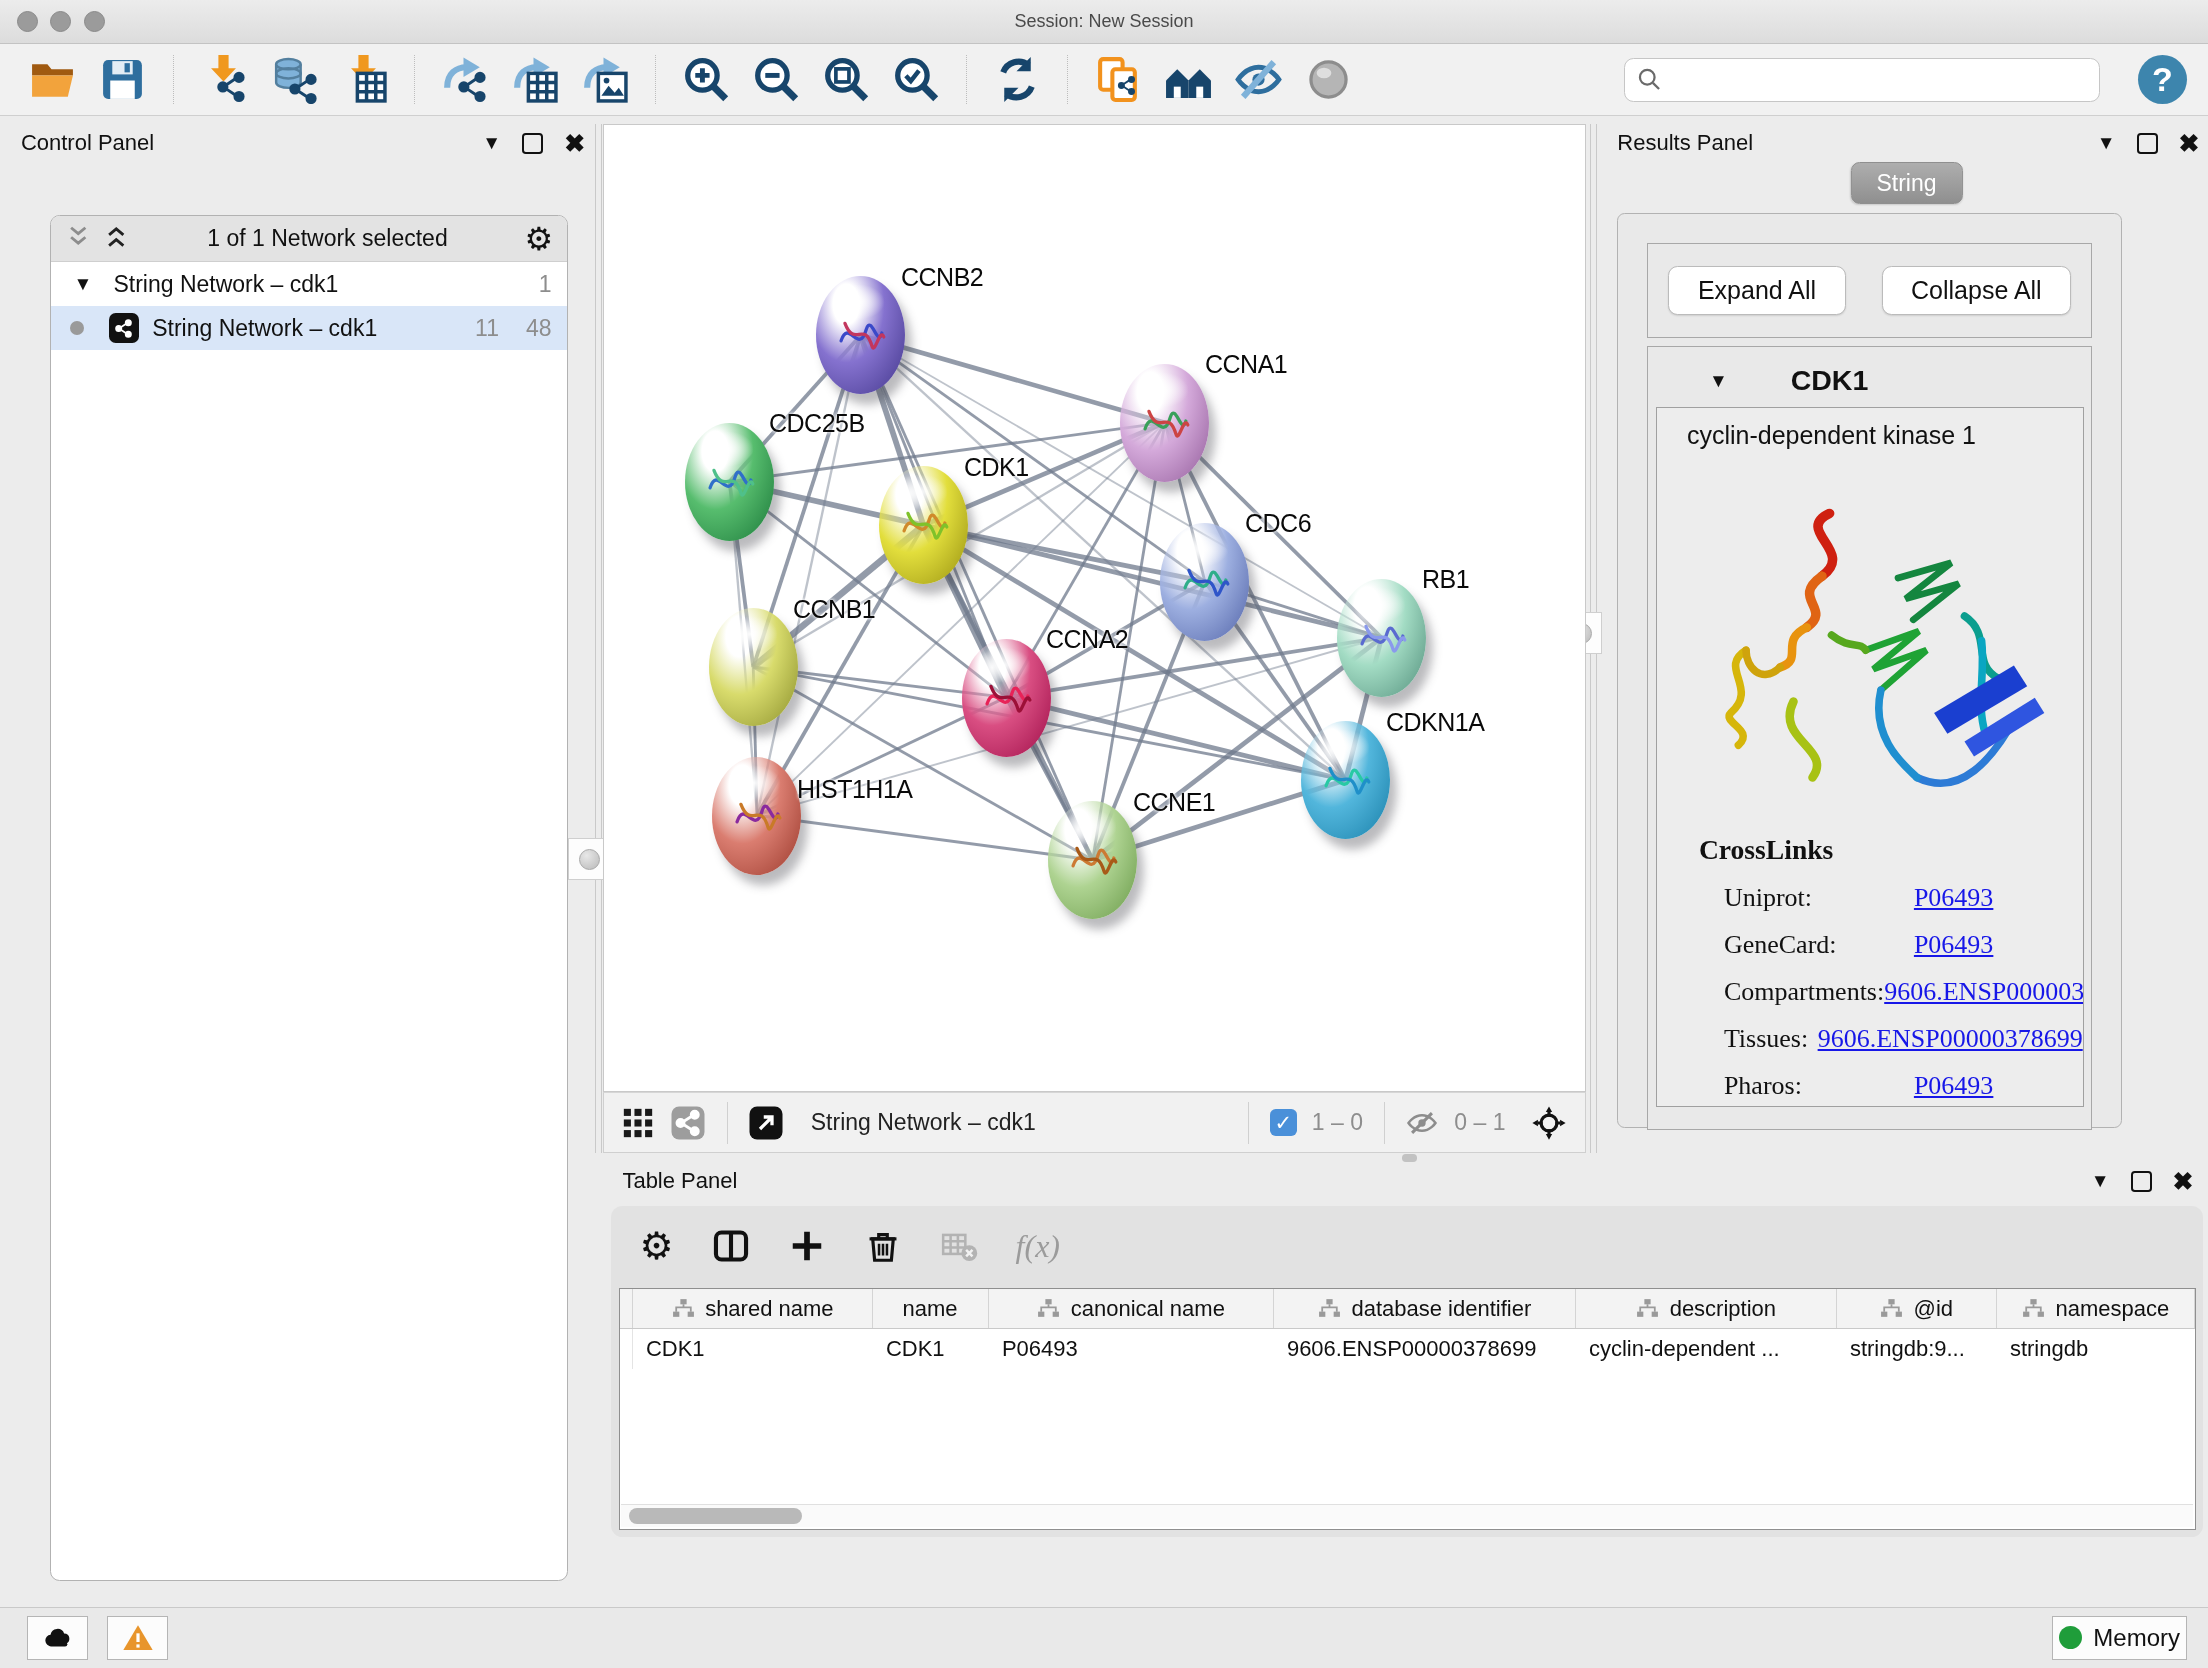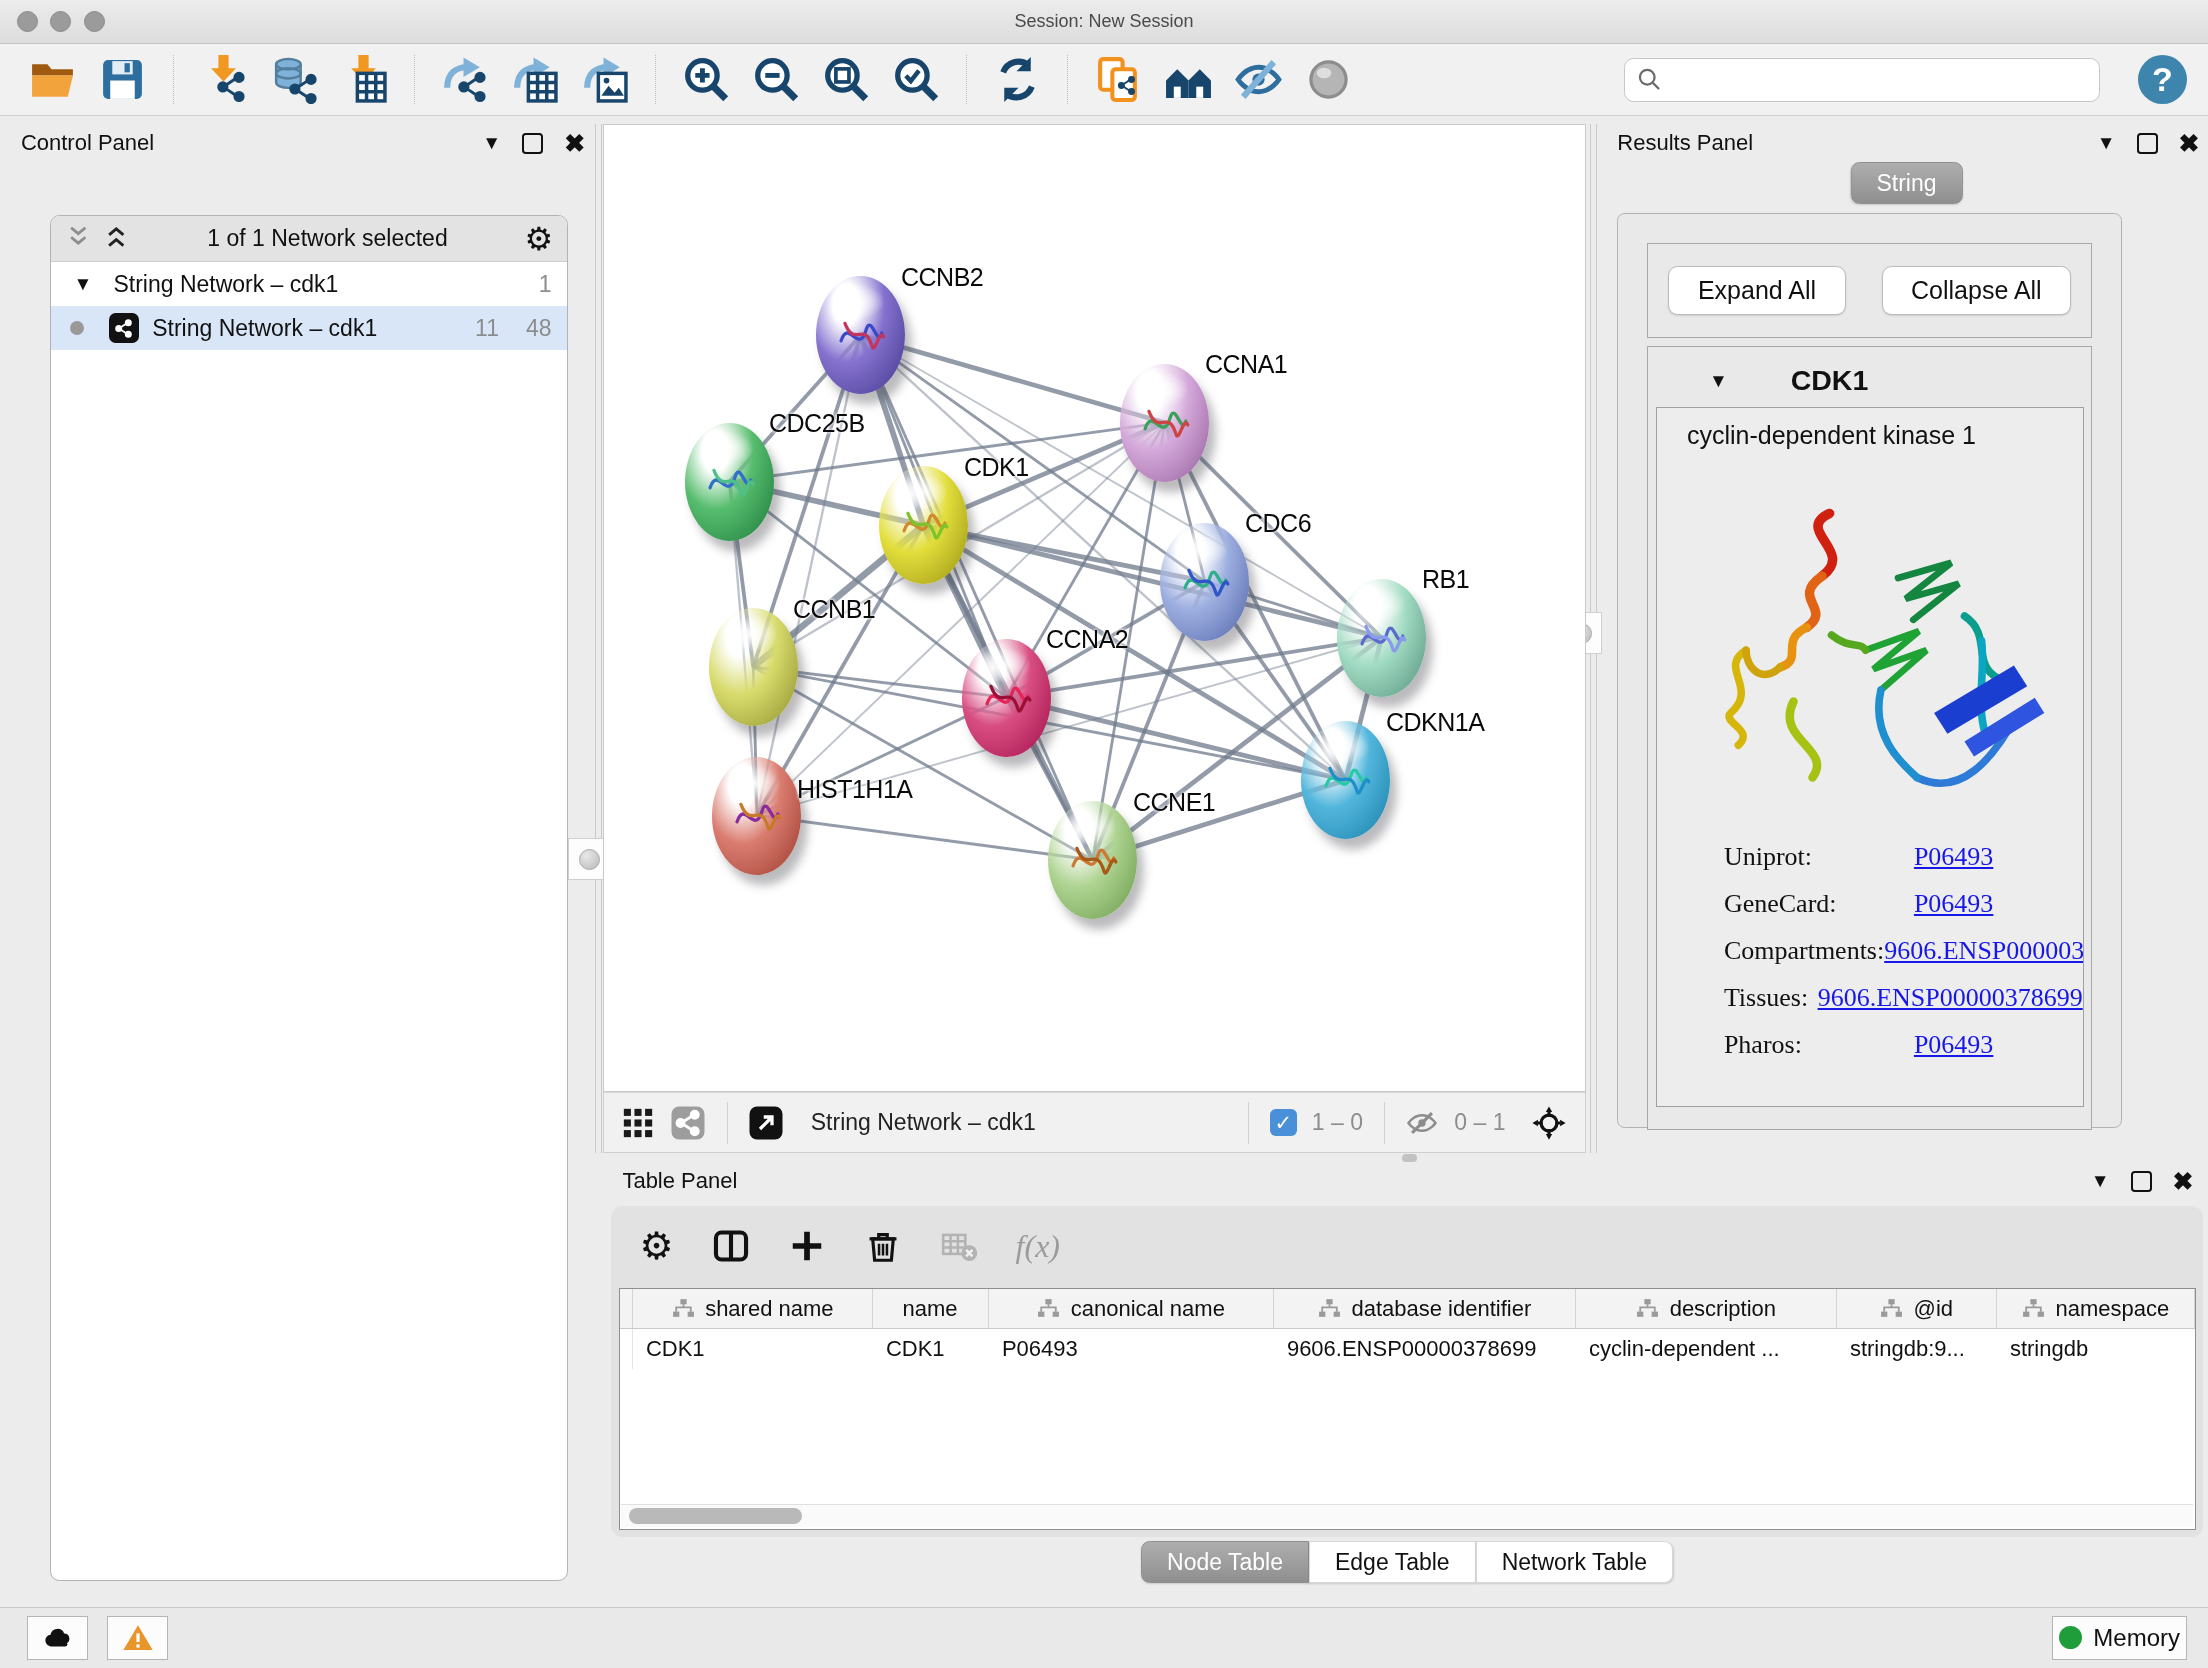--- a/index.html
+++ b/index.html
@@ -619,20 +619,21 @@
             <path d="M196 196 L252 176 L204 216 L260 196 L212 238" stroke="#1fa335" stroke-width="7"></path>
             <path d="M160 180 C180 196 190 186 196 196" stroke="#57a81e" stroke-width="8"></path>
             <path d="M300 160 C330 180 306 210 336 226" stroke="#0b9e8e" stroke-width="8"></path>
             <path d="M318 186 C322 220 312 252 322 284" stroke="#0aa6c2" stroke-width="8"></path>
             <path d="M250 330 C296 352 330 310 354 266" stroke="#2d7bd6" stroke-width="8"></path>
             <path d="M212 238 C200 290 240 320 250 330" stroke="#1f8fd0" stroke-width="8"></path>
           </g>
           <path d="M268 262 L352 212 L366 234 L282 284 Z" fill="#1a3fd0"></path>
           <path d="M300 292 L374 246 L384 262 L310 308 Z" fill="#2f55e0"></path>
         </svg>
+        <div id="rp-xl-title">CrossLinks</div>
         <div id="rp-crosslinks">
             <div class="clrow">
               <span class="cl-label">Uniprot:</span>
               <a href="#">P06493</a>
             </div>
             <div class="clrow">
               <span class="cl-label">GeneCard:</span>
               <a href="#">P06493</a>
             </div>
             <div class="clrow">
@@ -769,25 +770,20 @@
           <div class="dcell" style="width: 302px; flex: 0 0 auto;">9606.ENSP00000378699</div>
           <div class="dcell" style="width: 261px; flex: 0 0 auto;">cyclin-dependent ...</div>
           <div class="dcell" style="width: 160px; flex: 0 0 auto;">stringdb:9...</div>
           <div class="dcell" style="width: 198px; flex: 0 0 auto;">stringdb</div>
         </div>
       <div id="tp-hscroll">
           <i></i>
         </div>
     </div>
   </div>
-  <div id="tp-tabs">
-      <div class="tab sel">Node Table</div>
-      <div class="tab">Edge Table</div>
-      <div class="tab">Network Table</div>
-    </div>
 </div>
 
 <div id="statusbar">
   <div class="sbtn" style="left:27px;">
     <svg viewBox="0 0 24 24">
         <path d="M7 18a4.2 4.2 0 01-.6-8.4 5.3 5.3 0 0110.2-1 3.9 3.9 0 01.9 7.7 4 4 0 01-1 1.7z" fill="#111"></path>
         <rect x="5" y="15" width="14" height="3.4" rx="1.7" fill="#111"></rect>
       </svg>
   </div>
   <div class="sbtn" style="left:107px;">

